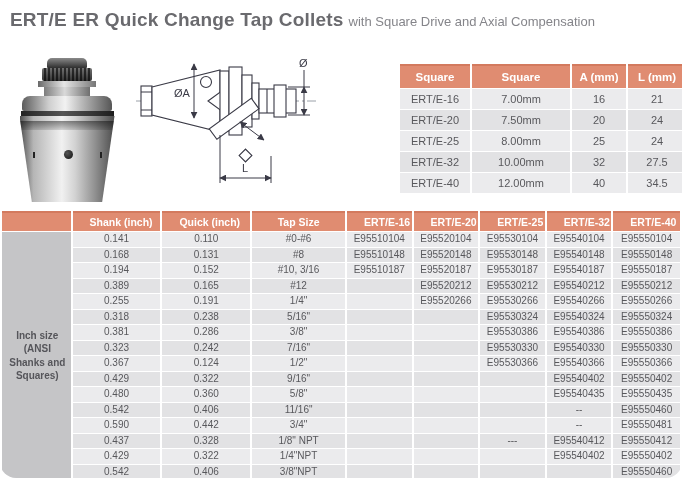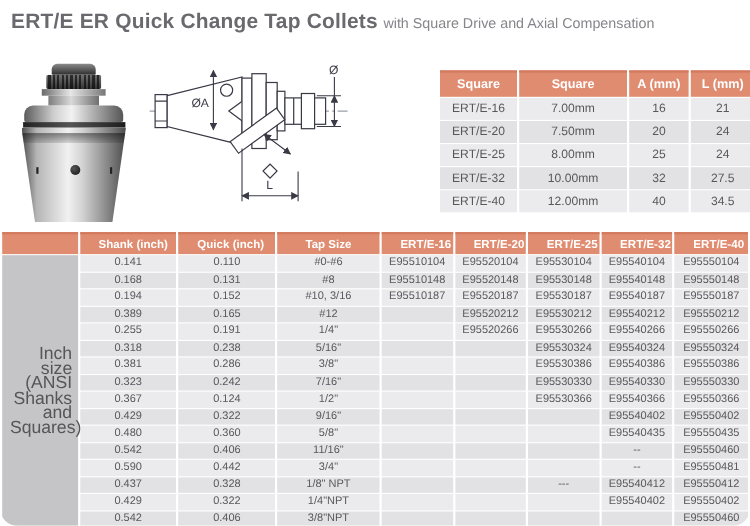--- a/index.html
+++ b/index.html
@@ -46,22 +46,22 @@
   .spec tr:nth-child(odd) td{background:var(--row-light);}
   .spec tr:nth-child(even) td{background:var(--row-dark);}
 
   
   .partwrap{position:absolute;left:0;top:210px;width:682px;border-bottom:2px solid var(--accent);}
   .part{width:682px;border-collapse:separate;border-spacing:2px 1px;table-layout:fixed;}
   .part th{background:var(--accent);border-top:2px solid var(--accent-dark);color:#fff;font-size:10.5px;font-weight:700;padding:3px 17px;text-align:center;white-space:nowrap;}
   .part td{font-size:10px;color:var(--txt);text-align:center;padding:1px 0;line-height:12.5px;white-space:nowrap;}
   .part tbody tr:nth-child(odd) td{background:var(--row-light);}
   .part tbody tr:nth-child(even) td{background:var(--row-dark);}
-  .part td.group{background:var(--label-col) !important;text-align:right;vertical-align:middle;
-    font-size:16px;font-weight:400;color:#55555A;padding:0 5px 0 7px;line-height:13.5px;white-space:normal;}
+  .part td.group{background:var(--label-col) !important;text-align:center;vertical-align:middle;
+    font-size:10px;font-weight:700;color:#55555A;padding:0 5px 0 7px;line-height:13.5px;white-space:normal;}
 </style>
 </head>
 <body>
 
 <div class="page">
 
   <div class="header">
     <span class="title">ERT/E ER Quick Change Tap Collets</span><span class="subtitle">with Square Drive and Axial Compensation</span>
   </div>
 

